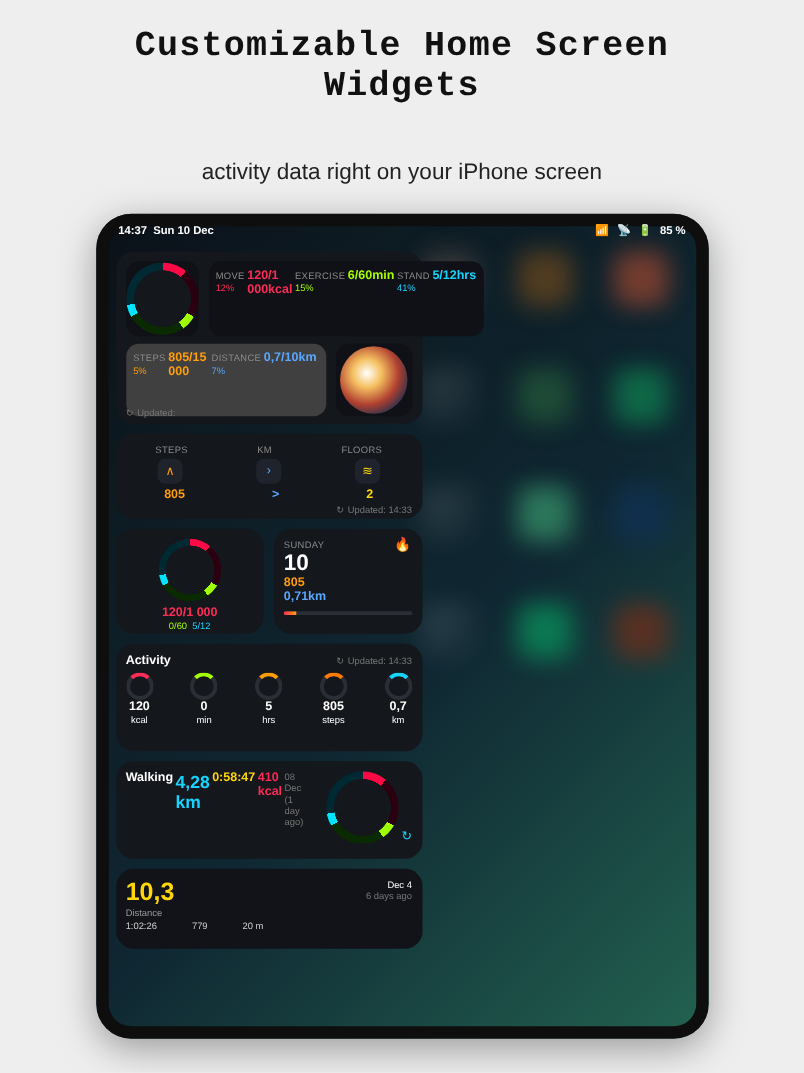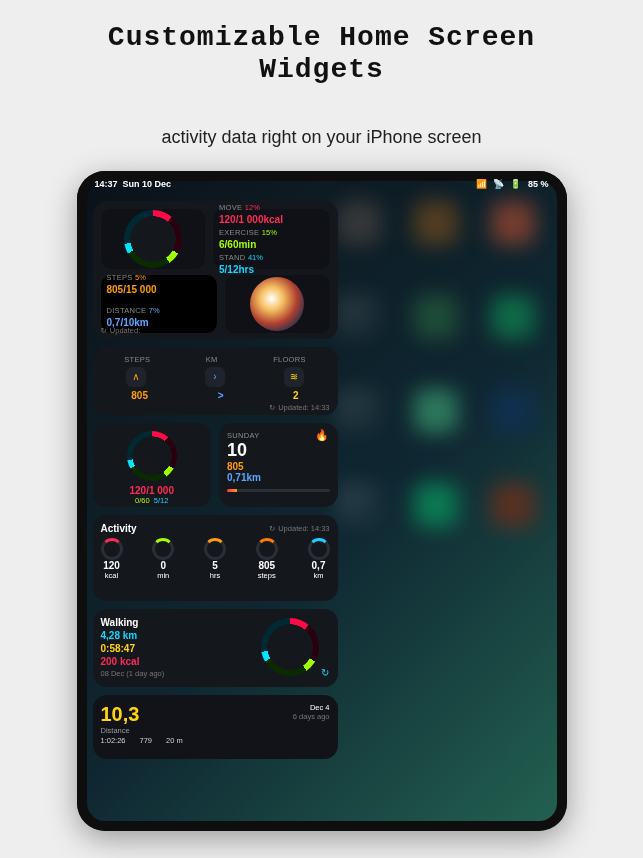--- a/index.html
+++ b/index.html
@@ -55,21 +55,21 @@
   }
   .ring.sm{ width:34px; height:34px;}
   .ring.lg{ width:58px; height:58px;}
 
   .label { color:#8a8a8a; font-size:7.5px; text-transform:uppercase; letter-spacing:.3px;}
   .val { font-size:10px; font-weight:600;}
   .red{color:#ff2b57}.grn{color:#a6ff00}.cy{color:#17d4ff}.or{color:#ff9d0a}.bl{color:#5aa7ff}.yl{color:#ffd60a}
   .bar { height:3px; border-radius:2px; background:#2a2e36; overflow:hidden; margin:2px 0 4px;}
   .bar > i { display:block; height:100%;}
   .mini { font-size:7.5px;}
-  .minicol { display:flex; flex-direction:column; gap:2px;}
+  .minicol { display:flex; flex-direction:row; gap:2px;}
   .badge { width:20px;height:20px;border-radius:6px;background:#1f242c;display:flex;align-items:center;justify-content:center;font-size:10px;}
 
   .w-activity .mrow{display:flex;justify-content:space-between;gap:4px;margin-top:4px}
   .ringtiny{width:22px;height:22px;border-radius:50%;border:3.5px solid #2a2e36}
   .ringtiny.r{border-top-color:#ff2b57}
   .ringtiny.g{border-top-color:#a6ff00}
   .ringtiny.o{border-top-color:#ff9d0a}
   .ringtiny.o2{border-top-color:#ff7a00}
   .ringtiny.c{border-top-color:#17d4ff}
 
@@ -123,21 +123,21 @@
           <div class="flex1 minicol" style="background:#0f1116;border-radius:10px;padding:6px;justify-content:center">
             <div><span class="label">MOVE</span> <span class="mini red">12%</span></div>
             <div class="val red">120/1 000kcal</div>
             <div><span class="label">EXERCISE</span> <span class="mini grn">15%</span></div>
             <div class="val grn">6/60min</div>
             <div><span class="label">STAND</span> <span class="mini cy">41%</span></div>
             <div class="val cy">5/12hrs</div>
           </div>
         </div>
         <div class="row" style="height:58px;margin-top:6px">
-          <div class="flex1 minicol" style="background:#000000;border-radius:10px;padding:6px;justify-content:center">
+          <div class="flex1 minicol" style="background:#404040;border-radius:10px;padding:6px;justify-content:center">
             <div><span class="label">STEPS</span> <span class="mini or">5%</span></div>
             <div class="val or">805/15 000</div>
             <div class="bar">
                 <i style="width:6%;background:#ff9d0a"></i>
               </div>
             <div><span class="label">DISTANCE</span> <span class="mini bl">7%</span></div>
             <div class="val bl">0,7/10km</div>
             <div class="bar">
                 <i style="width:7%;background:#5aa7ff"></i>
               </div>
@@ -234,42 +234,42 @@
               <div class="val">0,7</div>
               <div class="mini">km</div>
             </div>
         </div>
       </div>
 
       <div class="card" style="height:78px">
         <div class="row">
           <div class="flex1 minicol">
             <span class="val">Walking</span>
-            <span class="cy val" style="font-size:10px">4,28 km</span>
+            <span class="cy val" style="font-size:14px">4,28 km</span>
             <span class="yl val">0:58:47</span>
-            <span class="red val">200 kcal</span>
+            <span class="red val">410 kcal</span>
             <span class="mini" style="color:#777">08 Dec (1 day ago)</span>
           </div>
           <div style="width:80px;display:flex;align-items:center;justify-content:center;position:relative">
             <div class="ring lg"></div>
             <span style="position:absolute;bottom:0;right:0;font-size:10px;color:#17d4ff">↻</span>
           </div>
         </div>
       </div>
 
       <div class="dist-card">
         <div style="display:flex;justify-content:space-between">
           <span class="yl" style="font-size:20px;font-weight:800">10,3</span>
           <div style="text-align:right">
             <div class="mini">Dec 4</div>
             <div class="mini" style="color:#777">6 days ago</div>
           </div>
         </div>
         <div class="mini" style="color:#9a9a9a">Distance</div>
-        <div class="mini" style="display:flex;gap:14px;color:#d0d0d0;margin-top:1px">
+        <div class="mini" style="display:flex;gap:28px;color:#d0d0d0;margin-top:1px">
           <span>1:02:26</span>
           <span>779</span>
           <span>20 m</span>
         </div>
       </div>
 
     </div>
   </div>
 </div>
 

